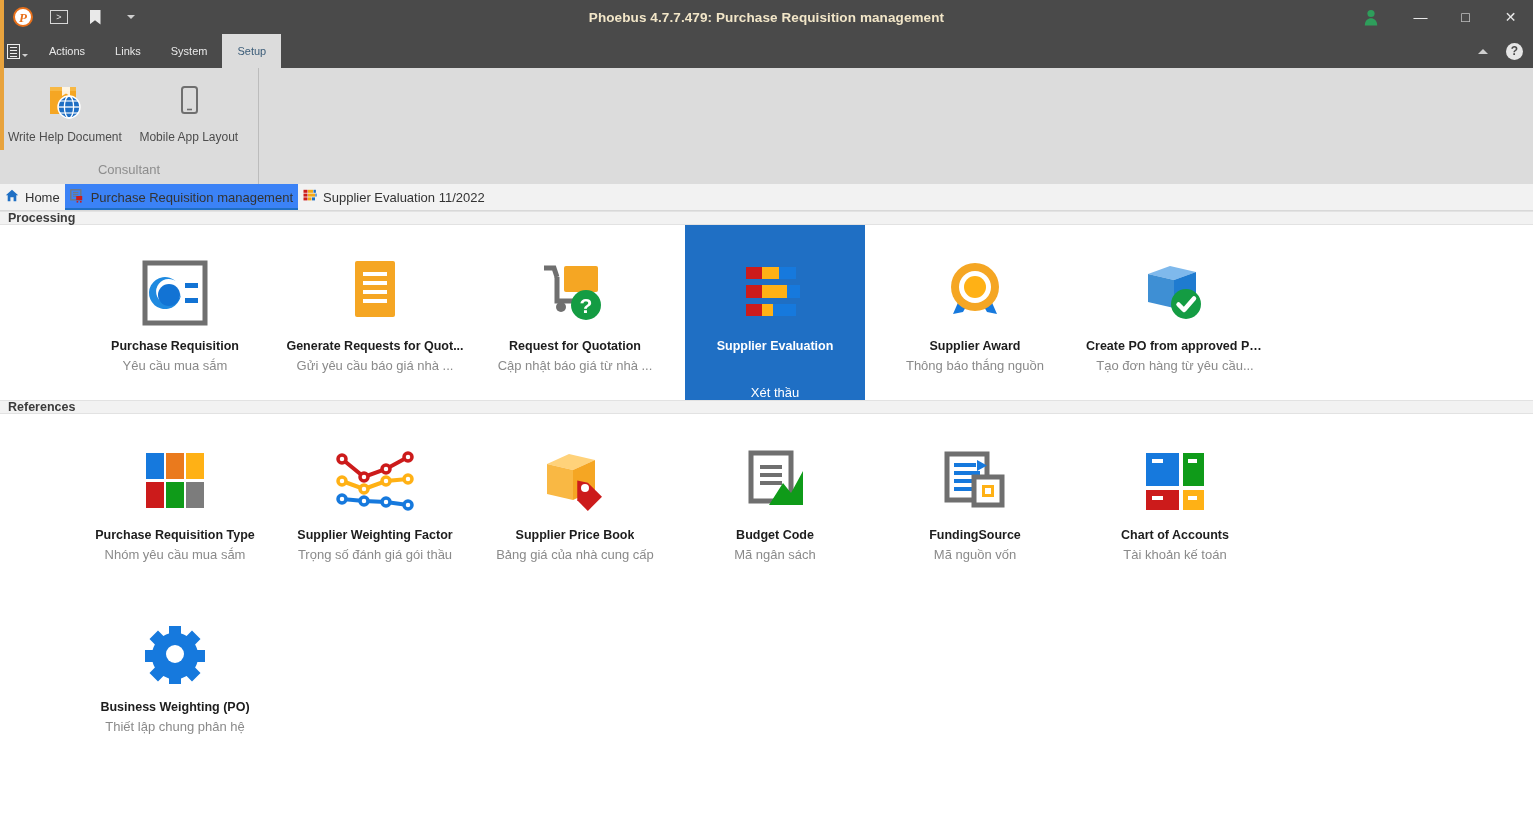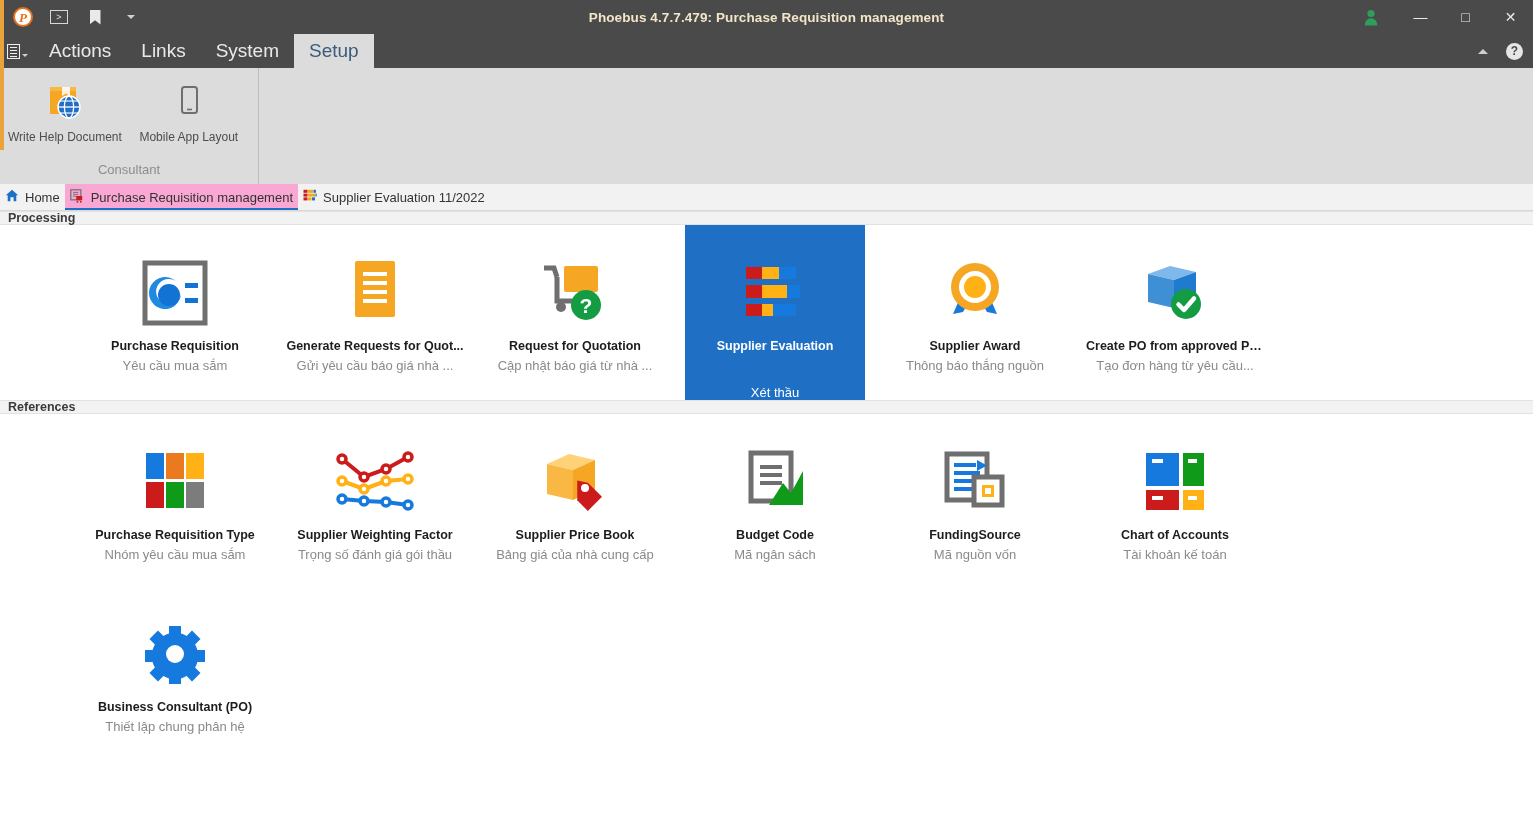--- a/index.html
+++ b/index.html
@@ -42,41 +42,41 @@
   .user-ico { width:30px; margin-right:12px; display:flex; justify-content:center;}
 
   
   .menubar { height:34px; background:#4a4a4a; display:flex; align-items:stretch; position:relative; flex:0 0 34px;}
   .menu-ico { width:34px; display:flex; align-items:center; justify-content:center; gap:2px; }
   .doc-glyph { width:13px;height:15px;border:1.6px solid #eee;position:relative;background:#4a4a4a;}
   .doc-glyph:before{content:"";position:absolute;left:2px;top:2px;right:2px;height:1px;background:#eee;box-shadow:0 3px 0 #eee,0 6px 0 #eee,0 9px 0 #eee;}
   .mini-caret { width:0;height:0;border-left:3px solid transparent;border-right:3px solid transparent;border-top:3px solid #cfcfcf;align-self:flex-end;margin-bottom:11px;}
   .menu-item {
     padding:0 15px; display:flex; align-items:center; color:#e9e9e9;
-    font-size:19px; cursor:default;
+    font-size:11px; cursor:default;
   }
   .menu-item.active { background:#dcdcdc; color:#3b5c78; }
   .menubar-right { margin-left:auto; display:flex; align-items:center; gap:4px; padding-right:10px;}
   .chev-up { width:0;height:0;border-left:5px solid transparent;border-right:5px solid transparent;border-bottom:5px solid #cfcfcf; margin-right:14px;}
   .help-circle { width:17px;height:17px;border-radius:50%;background:#e6e6e6;color:#4a4a4a;font-size:12px;font-weight:bold;display:flex;align-items:center;justify-content:center;}
 
   
   .ribbon { background:#dcdcdc; height:116px; display:flex; position:relative; flex:0 0 116px;}
   .ribbon-group { width:259px; height:116px; display:flex; flex-direction:column; border-right:1px solid #bcbcbc; position:relative;}
   .rg-items { display:flex; flex:1; padding-top:6px; }
   .rb-item { width:auto; min-width:118px; display:flex; flex-direction:column; align-items:center; justify-content:flex-start; padding:6px 8px 0; cursor:default;}
   .rb-ico { height:46px; display:flex; align-items:center; justify-content:center;}
   .rb-lbl { font-size:12px; color:#4d4d4d; margin-top:4px; white-space:nowrap;}
   .rg-title { height:22px; text-align:center; font-size:13px; color:#8d8d8d; }
   .ribbon-rest { flex:1; background:#dcdcdc; }
 
   
   .tabstrip { height:27px; background:#f2f2f2; display:flex; align-items:stretch; border-bottom:1px solid #d8d8d8; flex:0 0 27px;}
   .tab { display:flex; align-items:center; gap:6px; padding:0 5px; font-size:13px; color:#333; cursor:default; position:relative;}
-  .tab.active { background:#f9a8d4; }
+  .tab.active { background:#3b82f6; }
   .tab.active:after { content:""; position:absolute; left:0; right:0; bottom:0; height:2px; background:#1f6fc4; }
 
   
   .content { flex:1; background:#fff; overflow:hidden; display:flex; flex-direction:column;}
   .section-hdr {
     height:14px; background:#f2f2f2; border-top:1px solid #e2e2e2; border-bottom:1px solid #e2e2e2;
     display:flex; align-items:center; padding-left:8px;
     font-size:12.5px; font-weight:bold; color:#3b3b3b;
   }
   .tile-row { display:flex; padding:0; }
@@ -436,19 +436,19 @@
     </div>
 
     <div class="tile-row">
       <div class="tile" style="margin-left:85px">
         <div class="tile-ico">
           <svg width="60" height="60" viewBox="0 0 60 60" aria-hidden="true">
             <path d="M24 2 h12 v7.6 a21 21 0 0 1 5.6 2.3 l5.4 -5.4 l8.5 8.5 l-5.4 5.4 a21 21 0 0 1 2.3 5.6 h7.6 v12 h-7.6 a21 21 0 0 1 -2.3 5.6 l5.4 5.4 l-8.5 8.5 l-5.4 -5.4 a21 21 0 0 1 -5.6 2.3 v7.6 h-12 v-7.6 a21 21 0 0 1 -5.6 -2.3 l-5.4 5.4 l-8.5 -8.5 l5.4 -5.4 a21 21 0 0 1 -2.3 -5.6 h-7.6 v-12 h7.6 a21 21 0 0 1 2.3 -5.6 l-5.4 -5.4 l8.5 -8.5 l5.4 5.4 a21 21 0 0 1 5.6 -2.3 z" fill="#1679dd"></path>
             <circle cx="30" cy="30" r="9" fill="#ffffff"></circle>
           </svg>
         </div>
-        <div class="tile-t1">Business Consultant (PO)</div>
+        <div class="tile-t1">Business Weighting (PO)</div>
         <div class="tile-t2">Thiết lập chung phân hệ</div>
       </div>
     </div>
 
   </div>
 </div>
 
 </body></html>

